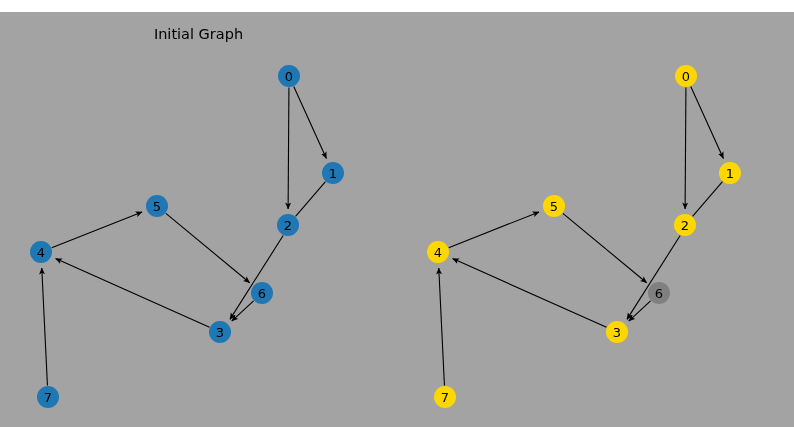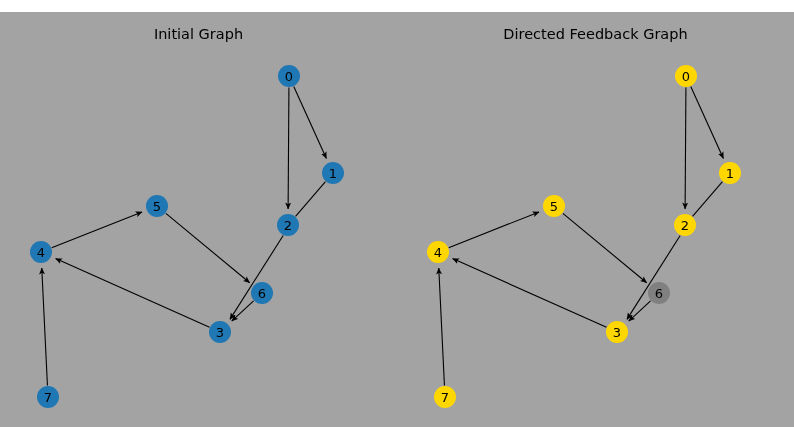--- a/index.html
+++ b/index.html
@@ -119,21 +119,20 @@
           </g>
           <g>
             <circle cx="48" cy="385" r="11" fill="#1f77b4" class="node-circle"></circle>
             <text x="48" y="385.5" class="node-label" fill="#000000">7</text>
           </g>
         </g>
       </svg>
   </div>
 
   <div class="panel panel-right">
-    <div class="panel-title">Directed Feedback Graph</div>
     <svg class="graph-svg" id="svg-right" viewBox="0 0 397 427">
         <defs>
           <marker id="arrow-1" viewBox="0 0 10 10" refX="9.5" refY="5" markerWidth="6.2" markerHeight="6.2" orient="auto-start-reverse" markerUnits="strokeWidth">
             <path d="M 0 0.6 L 10 5 L 0 9.4 L 2.4 5 Z" fill="#000000"></path>
           </marker>
         </defs>
         <g>
           <line x1="288.92" y1="75.50" x2="288.11" y2="197.00" stroke="#000000" stroke-width="1.1" class="edge-line" marker-end="url(#arrow-1)"></line>
           <line x1="293.75" y1="74.47" x2="326.39" y2="146.43" stroke="#000000" stroke-width="1.1" class="edge-line" marker-end="url(#arrow-1)"></line>
           <line x1="325.47" y1="169.70" x2="295.53" y2="204.30" stroke="#000000" stroke-width="1.1" class="edge-line"></line>

